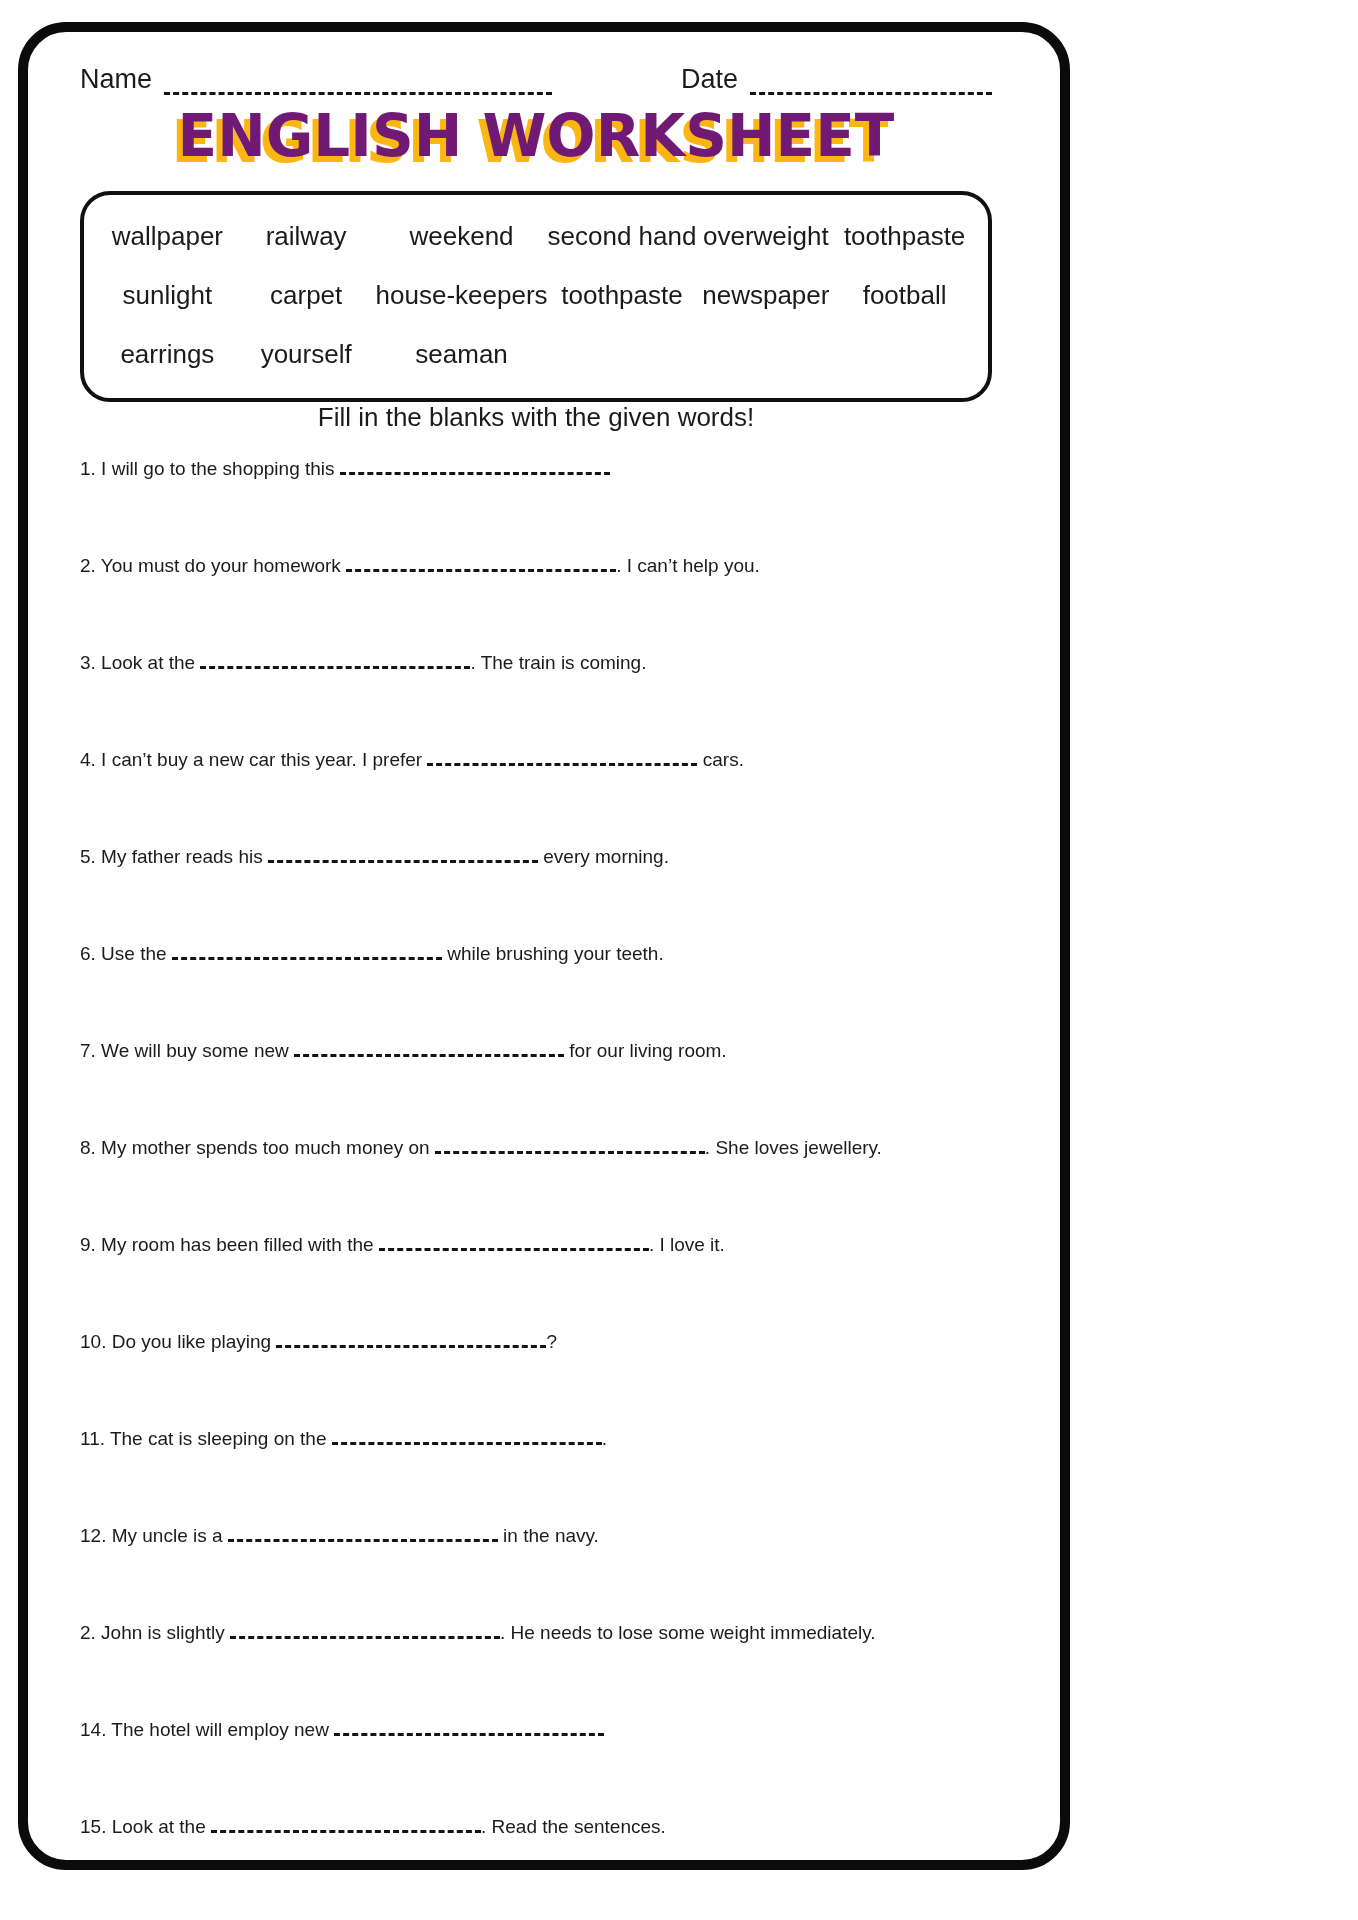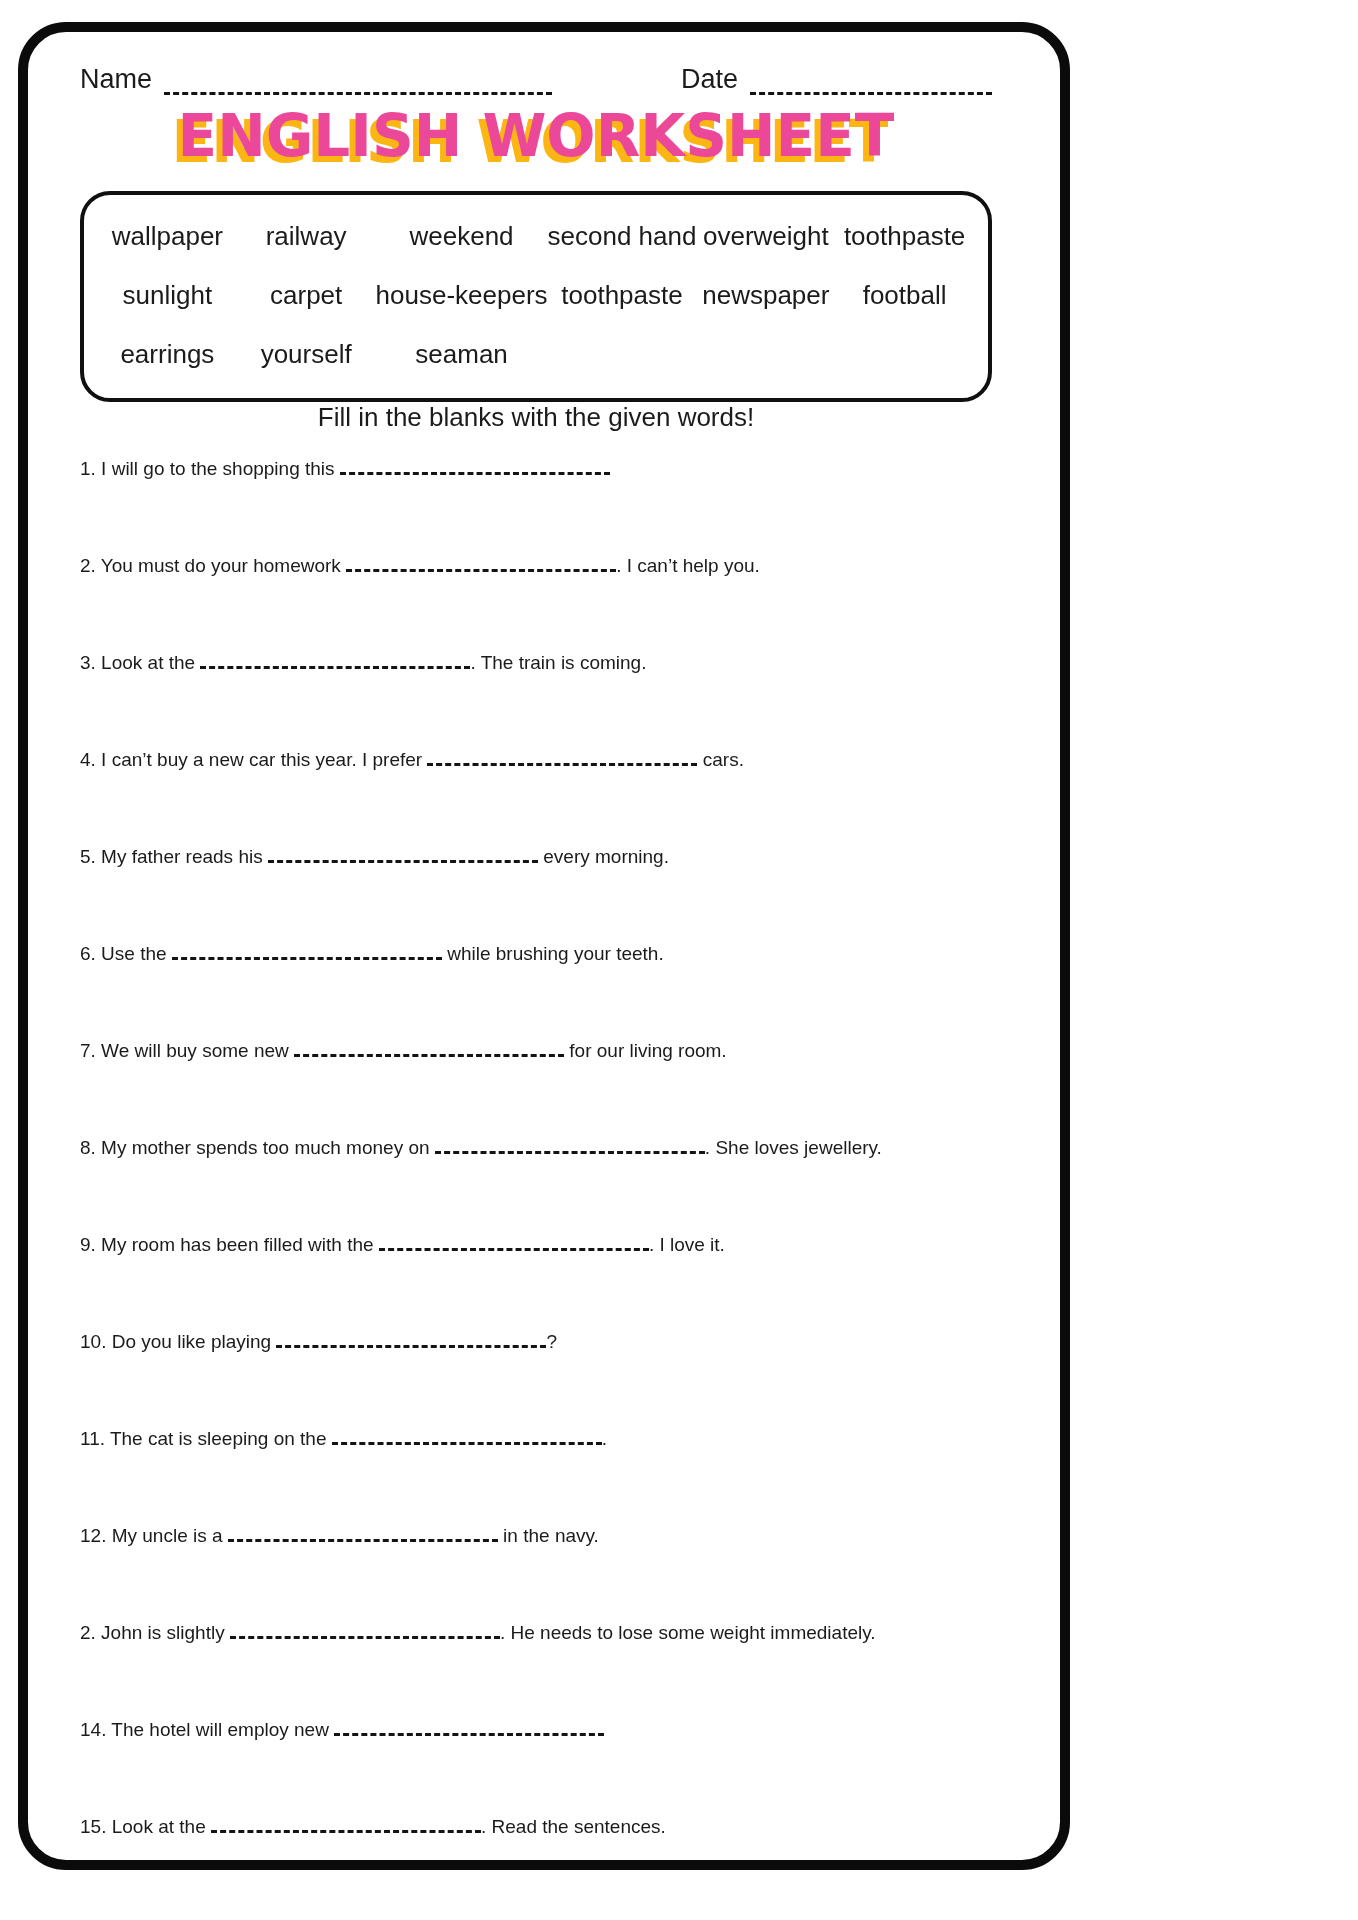--- a/index.html
+++ b/index.html
@@ -40,21 +40,21 @@
   }
   .name-line { width: 388px; }
   .date-line { width: 242px; }
 
   .title {
     text-align: center;
     font-family: "DejaVu Sans", sans-serif;
     font-weight: 800;
     font-size: 58px;
     letter-spacing: 0px;
-    color: #ec4899;
+    color: #701a75;
     margin-top: 12px;
     line-height: 1.0;
     text-shadow: -6px 6px 0 #fcb614;
   }
 
   .word-bank {
     margin-top: 26px;
     border: 4px solid #101010;
     border-radius: 30px;
     padding: 26px 14px 28px 14px;

